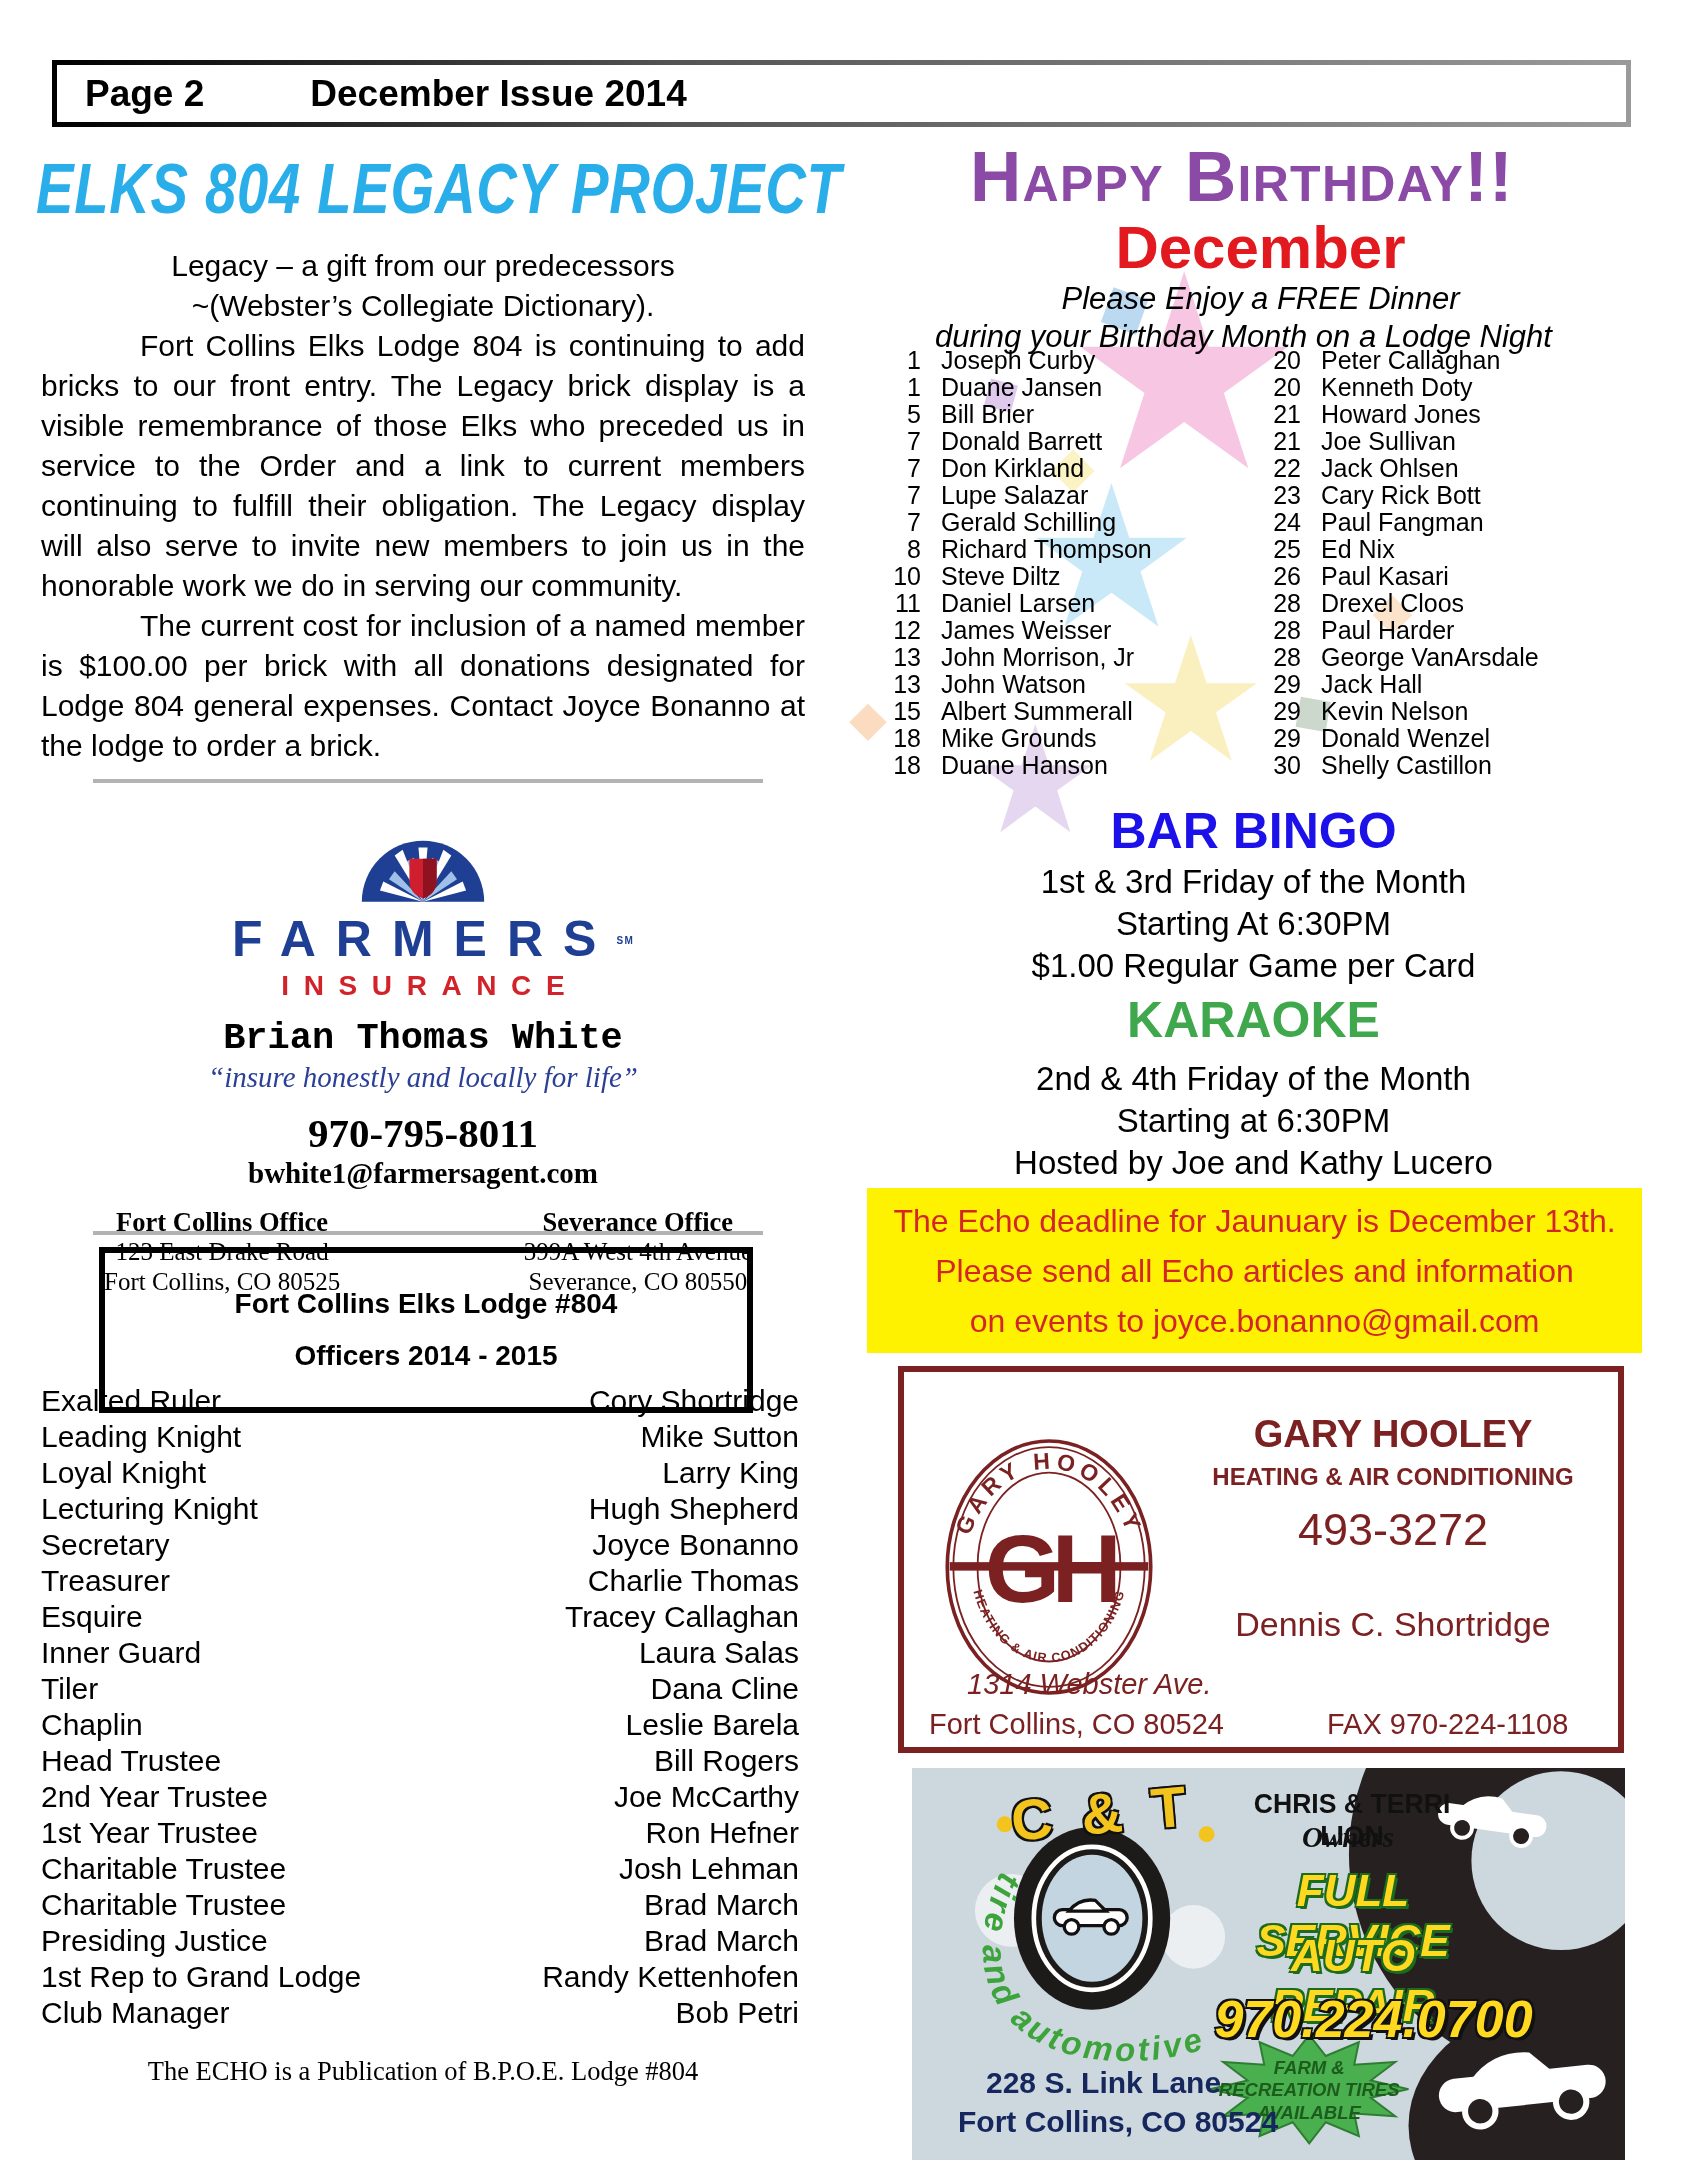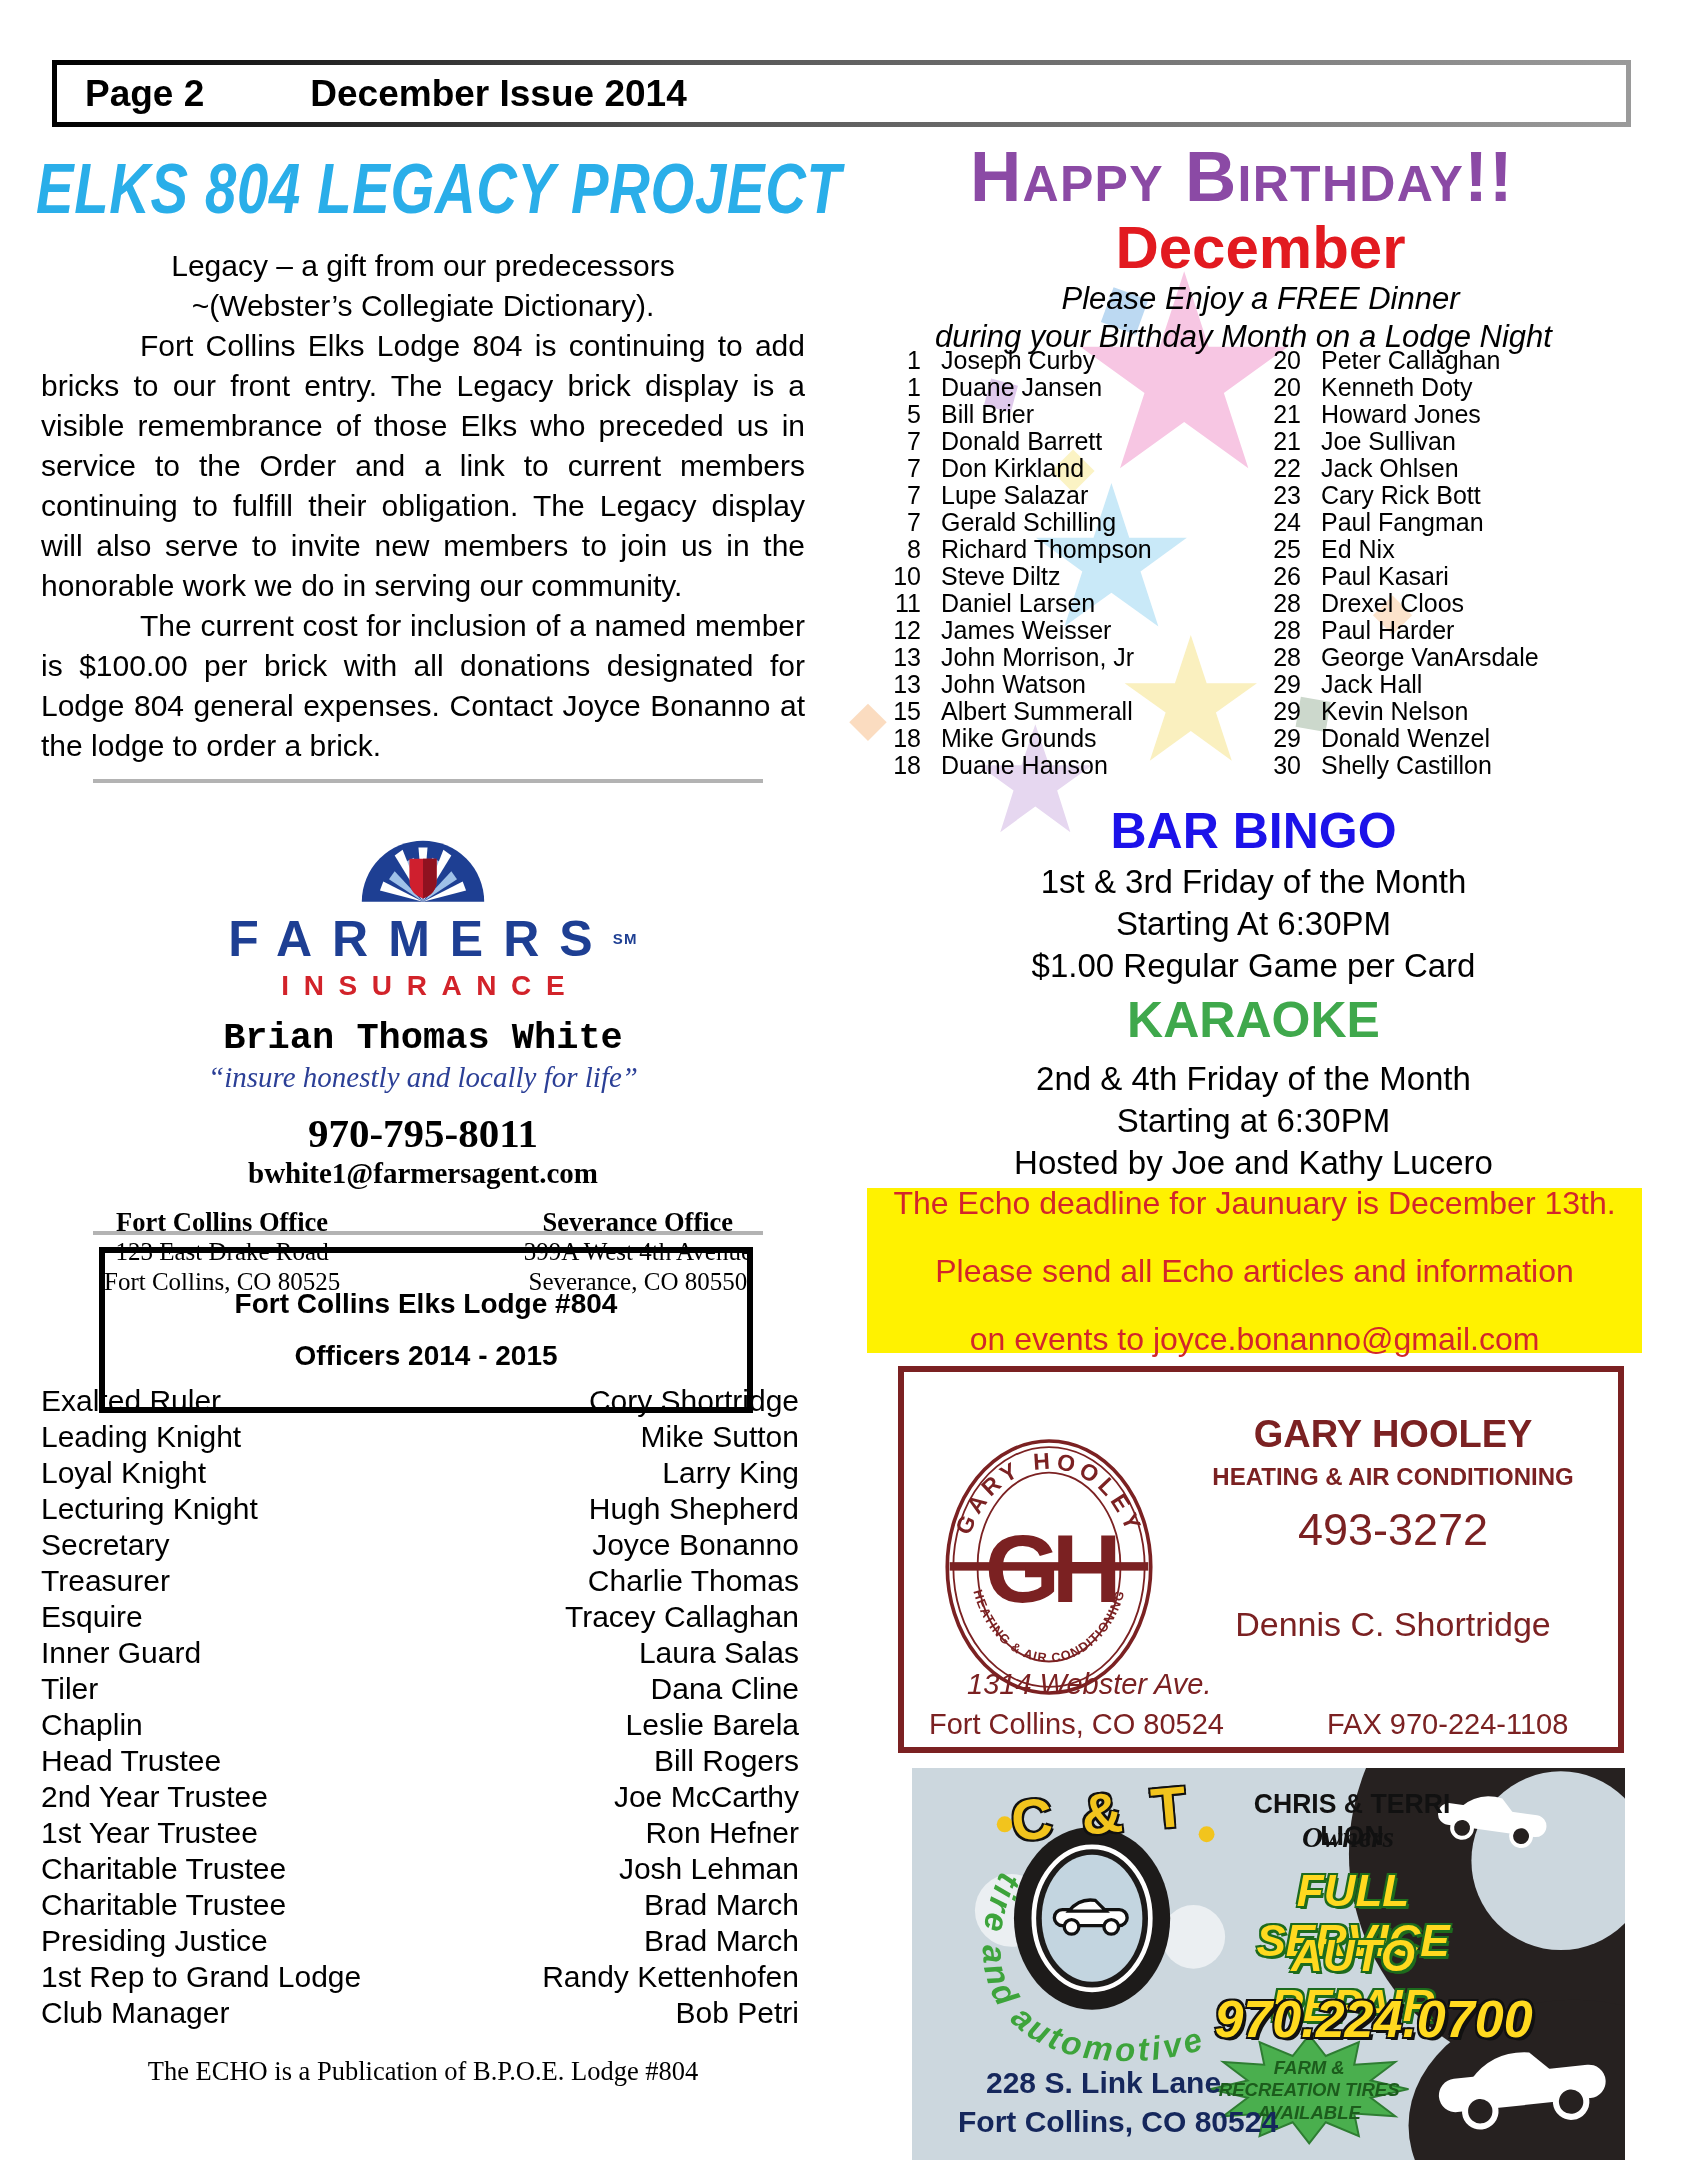--- a/index.html
+++ b/index.html
@@ -17,21 +17,21 @@
     color:#2aaee9;white-space:nowrap;transform:scale(.97,1.22);transform-origin:left top;
     letter-spacing:0.7px;}
   .legacy{left:41px;top:246px;width:764px;font-size:30px;line-height:40px;}
   .legacy .ctr{text-align:center;}
   .legacy p{margin:0;text-align:justify;text-indent:99px;}
   .divider{height:4px;background:#b3b3b3;left:93px;width:670px;}
   
   .farmers{left:41px;top:818px;width:764px;text-align:center;}
   .f-brand{margin-top:5.3px;font-size:50px;font-weight:bold;color:#1e3f93;letter-spacing:20px;
     text-indent:20px;}
-  .f-sm{font-size:15px;letter-spacing:1.3px;vertical-align:12px;}
+  .f-sm{font-size:10px;letter-spacing:1.3px;vertical-align:12px;}
   .f-sub{font-size:28px;font-weight:bold;color:#d2232a;letter-spacing:14.6px;text-indent:14.6px;margin-top:1.3px;}
   .f-agent{font-family:Liberation Mono, monospace;font-weight:bold;font-size:37px;margin-top:15px;}
   .f-tag{font-family:"Liberation Serif",serif;font-style:italic;color:#2b3f96;font-size:29px;margin-top:2.6px;}
   .f-phone{font-family:"Liberation Serif",serif;font-weight:bold;font-size:41px;margin-top:14.6px;}
   .f-email{font-family:"Liberation Serif",serif;font-weight:bold;font-size:29px;}
   .offices{display:flex;justify-content:space-between;padding:0 53px 0 63px;margin-top:17px;
     font-family:"Liberation Serif",serif;font-size:25px;line-height:30px;}
   .office{text-align:center;}
   .office .ot{font-weight:bold;font-size:26.5px;}
   
@@ -55,21 +55,21 @@
   
   .ev{width:827px;left:840px;text-align:center;}
   .ev-bingo{top:802px;}
   .ev-karaoke{top:991px;}
   .ev .t-bingo{color:#1c12e9;font-weight:bold;font-size:50px;margin-bottom:1px;}
   .ev .t-kar{color:#3fa84c;font-weight:bold;font-size:50px;margin-bottom:9.3px;}
   .ev .ln{font-size:33px;line-height:42px;}
   
   .deadline{left:867px;top:1188px;width:775px;height:165px;background:#fff200;
     color:#d2262b;text-align:center;font-size:32px;line-height:50px;
-    display:flex;flex-direction:column;justify-content:center;gap:18px;}
+    display:flex;flex-direction:column;justify-content:center;}
   
   .hooley{left:898px;top:1366px;width:714px;height:375px;border:6px solid #7b2122;
     background:#fff;color:#7b2122;}
   .h-logo{position:absolute;left:36px;top:56px;}
   .h-name{position:absolute;left:284px;top:41px;width:410px;text-align:center;
     font-weight:bold;font-size:38px;}
   .h-sub{position:absolute;left:284px;top:91px;width:410px;text-align:center;
     font-weight:bold;font-size:24px;}
   .h-phone{position:absolute;left:284px;top:132px;width:410px;text-align:center;font-size:45px;}
   .h-contact{position:absolute;left:284px;top:233px;width:410px;text-align:center;font-size:34px;}

